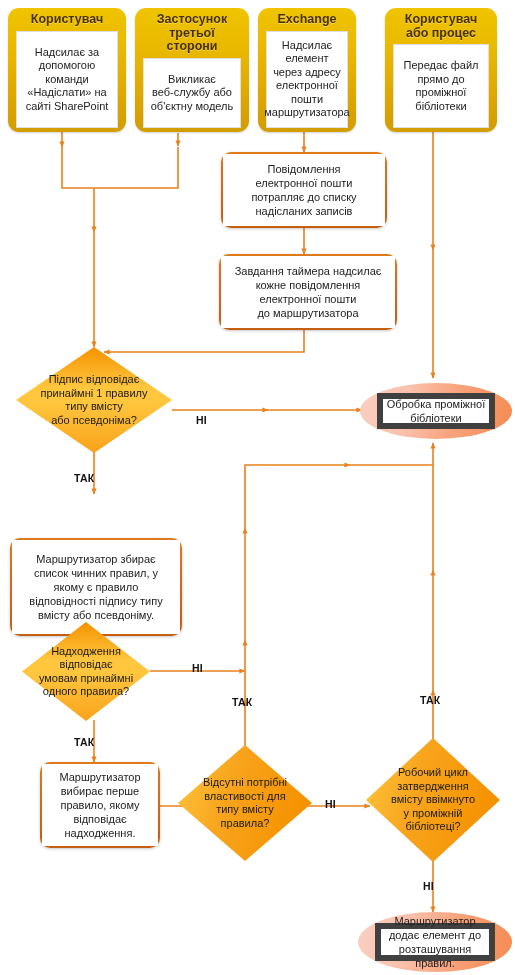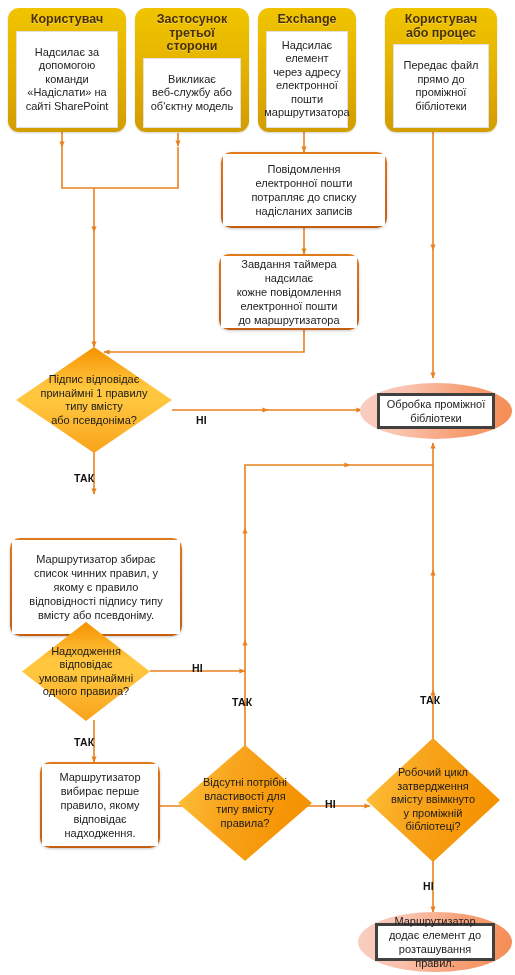--- a/index.html
+++ b/index.html
@@ -85,21 +85,21 @@
   
   .term{position:absolute;}
   .term .pill{
     position:absolute;left:0;top:0;width:100%;height:100%;
     border-radius:50% / 50%;
     background:linear-gradient(100deg,#f9cfc2 0%,#fac2ae 30%,#f7a076 65%,#f58b52 100%);
   }
   .term .tinner{
     position:absolute;left:11%;right:11%;top:18%;bottom:18%;
     background:#ffffff;
-    border:3px solid #404040;
+    border:6px solid #404040;
     display:flex;align-items:center;justify-content:center;
     text-align:center;
     color:#222;
     font-size:11px;line-height:14px;
     white-space:pre-line;
     z-index:2;
     box-sizing:border-box;
   }
 
   
@@ -214,21 +214,21 @@
 бібліотеки</div>
   </div>
 
   <div class="procbox" style="left:221px;top:152px;width:166px;height:76px;">
     <div class="inner">Повідомлення
 електронної пошти
 потрапляє до списку
 надісланих записів</div>
   </div>
 
-  <div class="procbox" style="left:219px;top:254px;width:140px;height:76px;">
+  <div class="procbox" style="left:219px;top:254px;width:178px;height:76px;">
     <div class="inner">Завдання таймера надсилає
 кожне повідомлення
 електронної пошти
 до маршрутизатора</div>
   </div>
 
   <div class="procbox" style="left:10px;top:494px;width:172px;height:98px;margin-top:44px;">
     <div class="inner">Маршрутизатор збирає
 список чинних правил, у
 якому є правило

